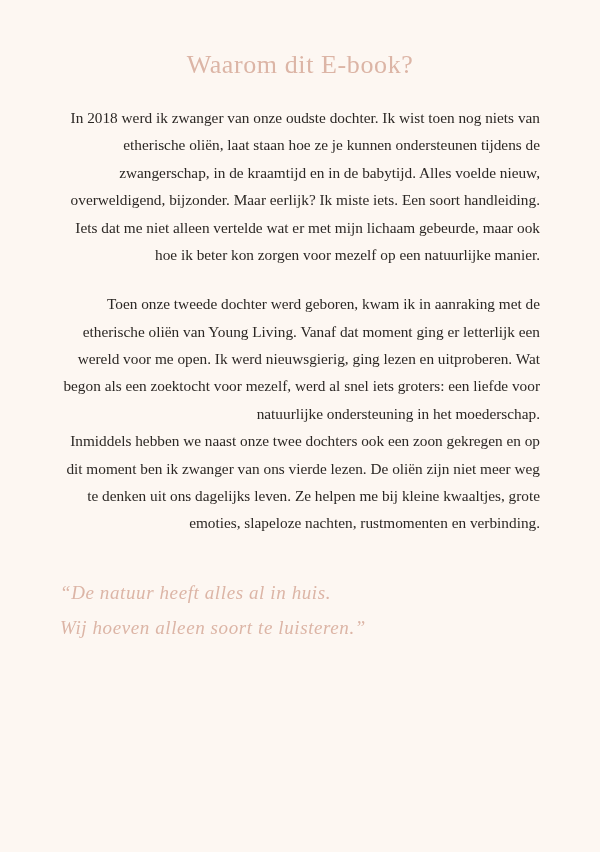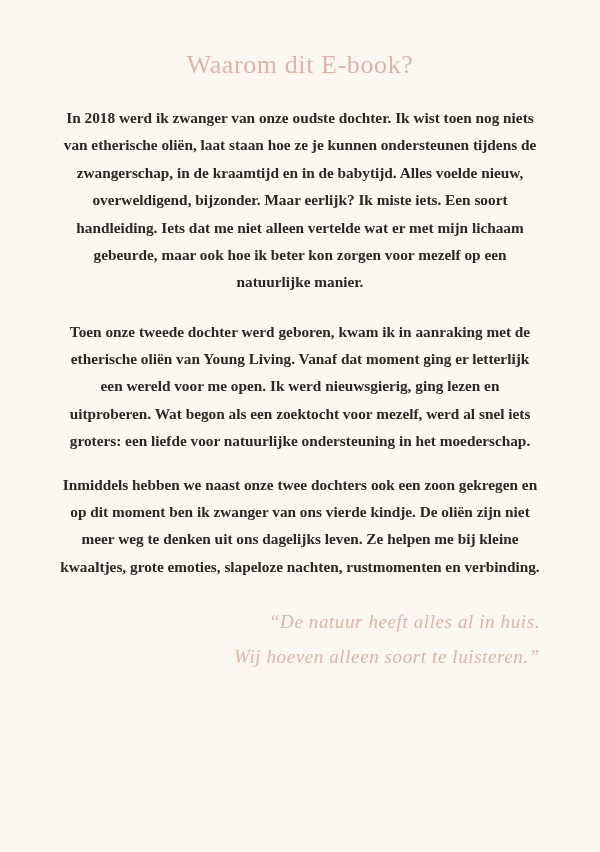--- a/index.html
+++ b/index.html
@@ -28,32 +28,31 @@
     font-size: 26px;
     font-weight: normal;
     letter-spacing: 0.6px;
     color: #dcb5a6;
     margin: 10px 0 24px 0;
   }
   .body-text {
     font-size: 15.3px;
     line-height: 1.79;
     color: #2b2724;
-    text-align: center;
-    font-weight: bold;
+    text-align: right;
   }
   .para {
     margin: 0 0 22px 0;
   }
   .para.tight {
-    margin-bottom: 16px;
+    margin-bottom: 0;
   }
   .quote {
-    margin-top: 24px;
-    text-align: right;
+    margin-top: 38px;
+    text-align: left;
     color: #dcb5a6;
     font-family: "Liberation Serif", serif;
     font-style: italic;
     font-size: 19px;
     line-height: 1.85;
     letter-spacing: 0.6px;
   }
   .quote-line {
     display: block;
   }
@@ -61,21 +60,21 @@
 </head>
 <body>
 
 <div class="page">
 
   <h1 class="title">Waarom dit E-book?</h1>
 
   <div class="body-text">
     <p class="para">In 2018 werd ik zwanger van onze oudste dochter. Ik wist toen nog niets van etherische oliën, laat staan hoe ze je kunnen ondersteunen tijdens de zwangerschap, in de kraamtijd en in de babytijd. Alles voelde nieuw, overweldigend, bijzonder. Maar eerlijk? Ik miste iets. Een soort handleiding. Iets dat me niet alleen vertelde wat er met mijn lichaam gebeurde, maar ook hoe ik beter kon zorgen voor mezelf op een natuurlijke manier.</p>
     <p class="para tight">Toen onze tweede dochter werd geboren, kwam ik in aanraking met de etherische oliën van Young Living. Vanaf dat moment ging er letterlijk een wereld voor me open. Ik werd nieuwsgierig, ging lezen en uitproberen. Wat begon als een zoektocht voor mezelf, werd al snel iets groters: een liefde voor natuurlijke ondersteuning in het moederschap.</p>
-    <p class="para">Inmiddels hebben we naast onze twee dochters ook een zoon gekregen en op dit moment ben ik zwanger van ons vierde kindje. De oliën zijn niet meer weg te denken uit ons dagelijks leven. Ze helpen me bij kleine kwaaltjes, grote emoties, slapeloze nachten, rustmomenten en verbinding.</p>
+    <p class="para">Inmiddels hebben we naast onze twee dochters ook een zoon gekregen en op dit moment ben ik zwanger van ons vierde lezen. De oliën zijn niet meer weg te denken uit ons dagelijks leven. Ze helpen me bij kleine kwaaltjes, grote emoties, slapeloze nachten, rustmomenten en verbinding.</p>
   </div>
 
   <div class="quote">
     <span class="quote-line">“De natuur heeft alles al in huis.</span>
     <span class="quote-line">Wij hoeven alleen soort te luisteren.”</span>
   </div>
 
 </div>
 
 </body></html>

